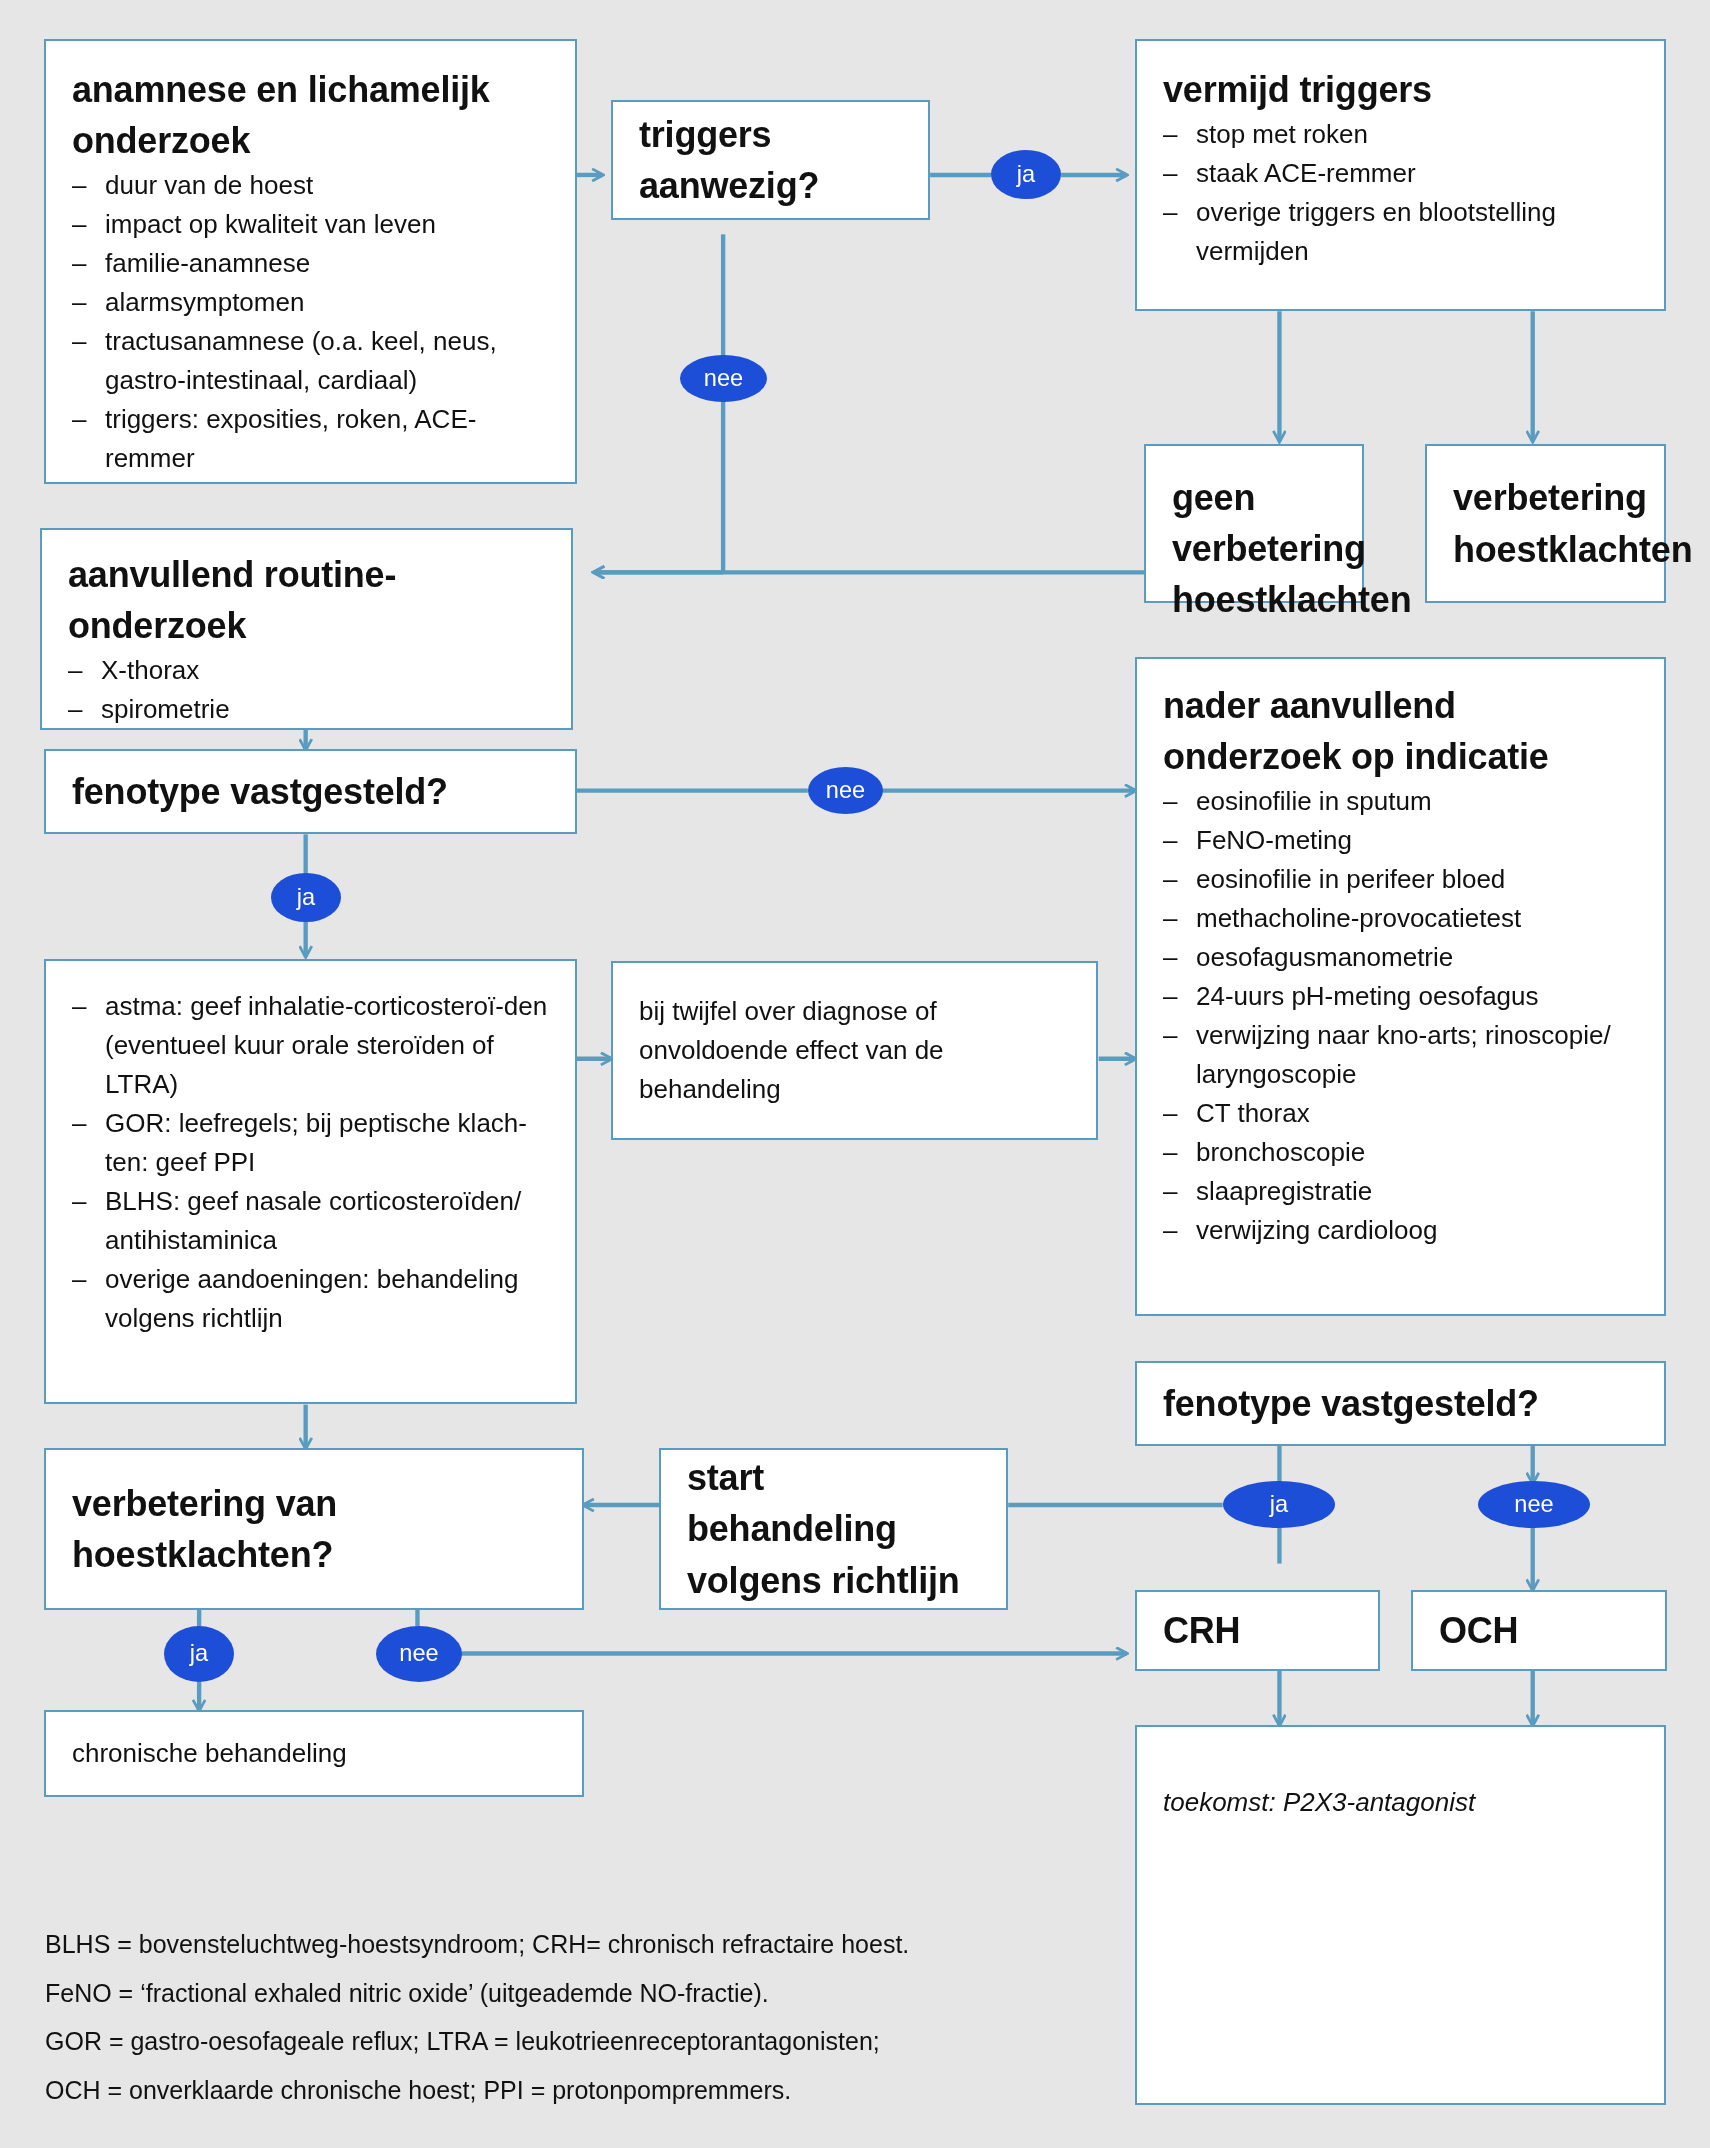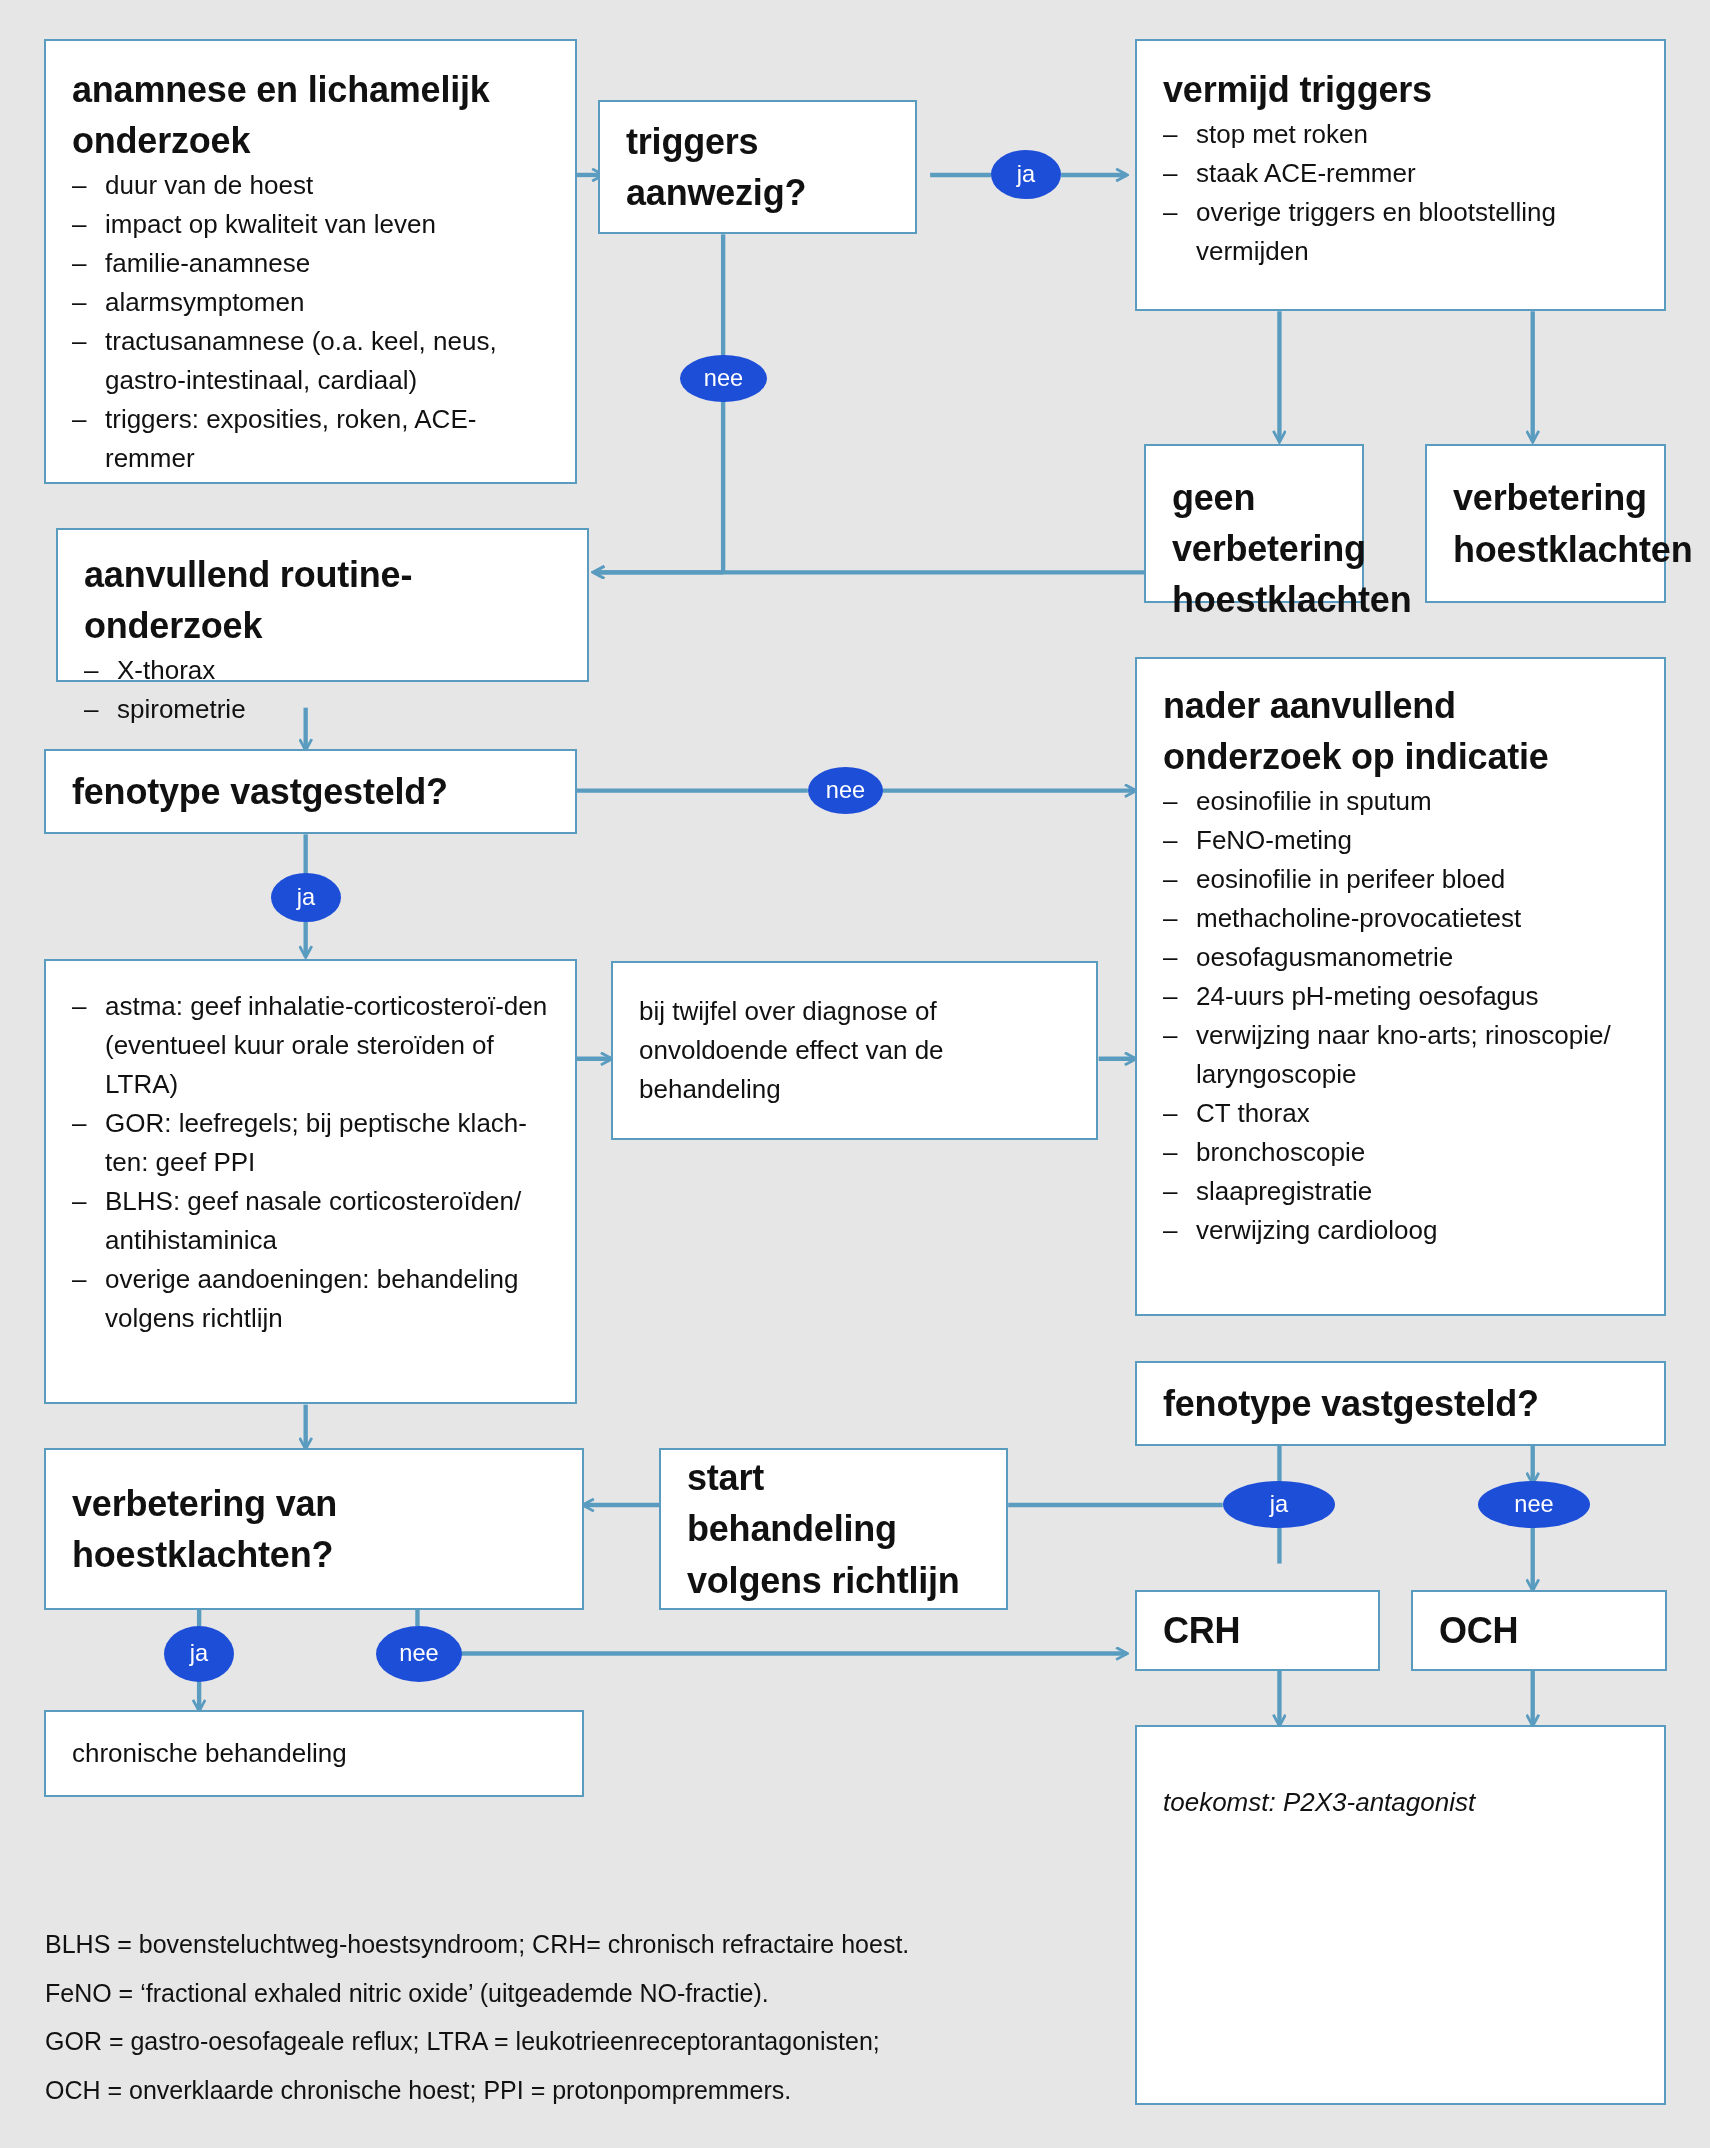--- a/index.html
+++ b/index.html
@@ -190,21 +190,21 @@
         <li>duur van de hoest</li>
         <li>impact op kwaliteit van leven</li>
         <li>familie-anamnese</li>
         <li>alarmsymptomen</li>
         <li>tractusanamnese (o.a. keel, neus, gastro-intestinaal, cardiaal)</li>
         <li>triggers: exposities, roken, ACE-remmer</li>
       </ul>
     </div>
   </div>
 
-  <div class="box" style="left:598px; top:100px; width:319px; height:134px;">
+  <div class="box" style="left:611px; top:100px; width:319px; height:120px;">
     <div class="vcenter">
       <div class="b-title">triggers aanwezig?</div>
     </div>
   </div>
 
   <div class="box" style="left:1135px; top:39px; width:531px; height:272px;">
     <div class="box-inner">
       <div class="b-title">vermijd triggers</div>
       <ul class="items">
         <li>stop met roken</li>
@@ -219,21 +219,21 @@
       <div class="b-title">geen verbetering hoestklachten</div>
     </div>
   </div>
 
   <div class="box" style="left:1425px; top:444px; width:241px; height:159px;">
     <div class="vcenter">
       <div class="b-title">verbetering hoestklachten</div>
     </div>
   </div>
 
-  <div class="box" style="left:56px; top:528px; width:533px; height:154px;">
+  <div class="box" style="left:40px; top:528px; width:533px; height:202px;">
     <div class="box-inner" style="padding-top:19px;">
       <div class="b-title">aanvullend routine-onderzoek</div>
       <ul class="items">
         <li>X-thorax</li>
         <li>spirometrie</li>
       </ul>
     </div>
   </div>
 
   <div class="box" style="left:44px; top:749px; width:533px; height:85px;">

